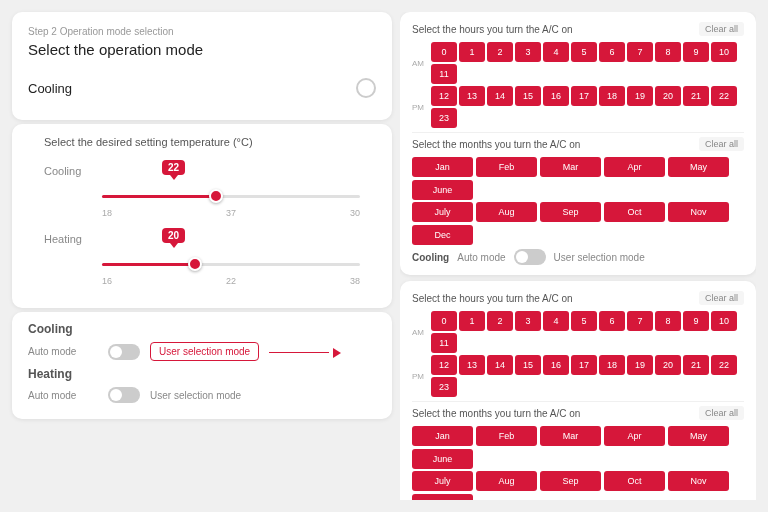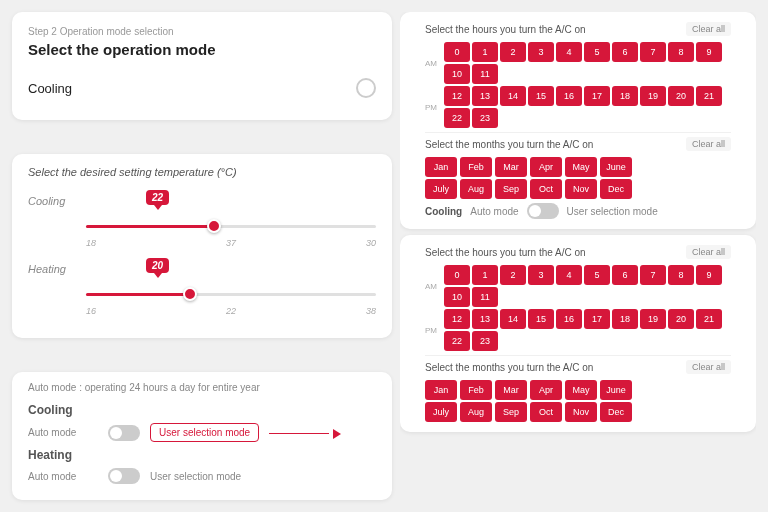--- a/index.html
+++ b/index.html
@@ -13,40 +13,39 @@
       display: flex;
       gap: 8px;
       padding: 12px;
     }
 
     
     .left-panel {
       width: 380px;
       display: flex;
       flex-direction: column;
-      gap: 24px;
-      justify-content: space-between;
+      gap: 4px;
     }
 
     .card {
       background: #fff;
       border-radius: 10px;
       padding: 14px 16px;
       box-shadow: 0 1px 4px rgba(0,0,0,0.08);
     }
 
     .step-label {
       font-size: 10px;
       color: #999;
       margin-bottom: 4px;
     }
 
     .card-title {
       font-size: 15px;
-      font-weight: 700;
+      font-weight: 400;
       color: #222;
       margin-bottom: 12px;
     }
 
     .option-row {
       display: flex;
       align-items: center;
       justify-content: space-between;
       padding: 8px 0;
       border-bottom: 1px solid #f0f0f0;
@@ -78,21 +77,21 @@
 
     .radio-selected::after {
       content: '';
       width: 10px;
       height: 10px;
       background: #d6173a;
       border-radius: 50%;
     }
 
     
-    .temp-card { padding: 12px 16px; font-style: italic; }
+    .temp-card { padding: 12px 32px; }
     .temp-card-title {
       font-size: 11px;
       color: #555;
       margin-bottom: 12px;
     }
 
     .slider-group { margin-bottom: 10px; }
 
     .slider-label-row {
       display: flex;
@@ -277,21 +276,21 @@
       flex: 1;
       display: flex;
       flex-direction: column;
       gap: 6px;
       overflow: hidden;
     }
 
     .right-card {
       background: #fff;
       border-radius: 10px;
-      padding: 10px 25px;
+      padding: 10px 12px;
       box-shadow: 0 1px 4px rgba(0,0,0,0.08);
     }
 
     .right-section-header {
       display: flex;
       justify-content: space-between;
       align-items: center;
       margin-bottom: 6px;
     }
 
@@ -349,21 +348,21 @@
       cursor: pointer;
     }
 
     .months-grid {
       display: flex;
       gap: 3px;
       flex-wrap: wrap;
     }
 
     .month-cell {
-      width: 32px;
+      width: 61px;
       height: 20px;
       background: #d6173a;
       color: #fff;
       font-size: 9px;
       display: flex;
       align-items: center;
       justify-content: center;
       border-radius: 3px;
       cursor: pointer;
     }
@@ -452,21 +451,20 @@
       </div>
       <div class="slider-ticks">
         <span>16</span>
         <span>22</span>
         <span>38</span>
       </div>
     </div>
   </div>
 
   <div class="card auto-card">
-    <div class="auto-title">Auto mode : operating 24 hours a day for entire year</div>
 
     <div class="auto-section-label">Cooling</div>
     <div class="auto-row">
       <span class="auto-row-label">Auto mode</span>
       <div class="toggle"></div>
       <span class="user-selection-btn">User selection mode</span>
       <div class="arrow-row">
         <div class="arrow-line"></div>
         <div class="arrow-head"></div>
       </div>

